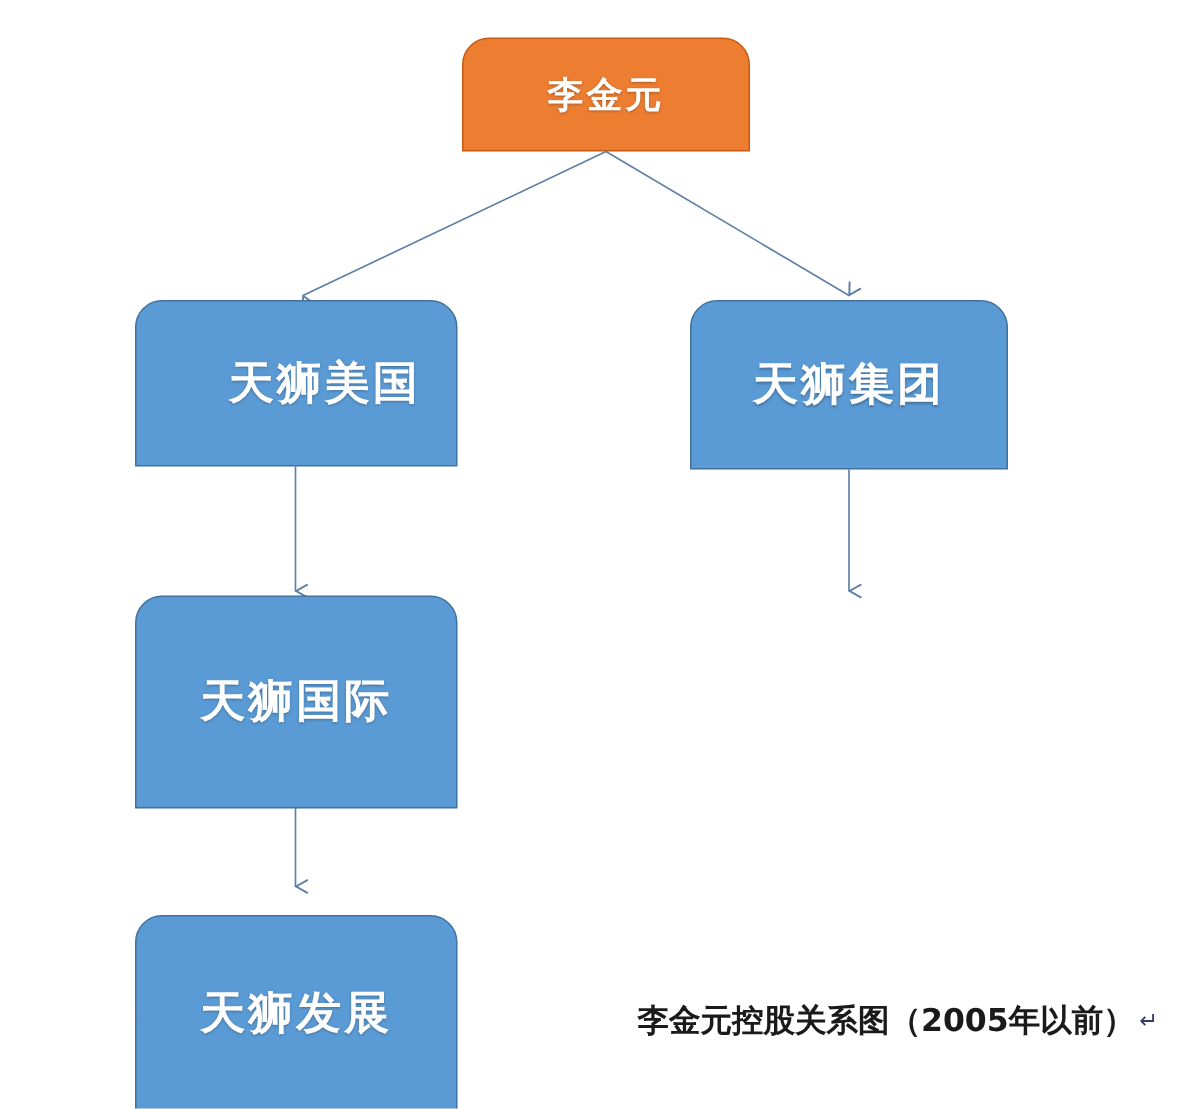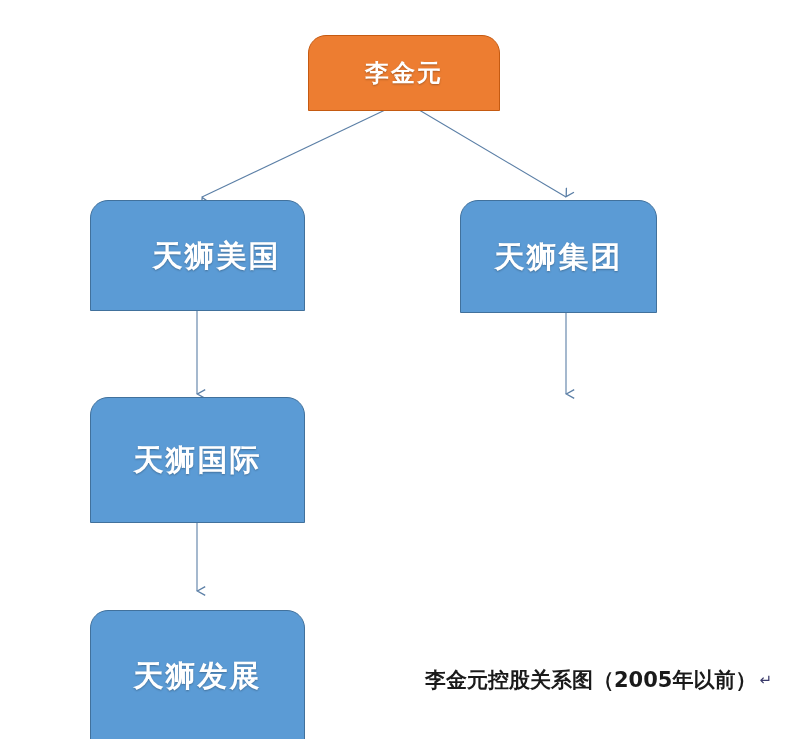--- a/index.html
+++ b/index.html
@@ -43,21 +43,20 @@
     font-weight: bold;
     color: #ffffff;
     letter-spacing: 2px;
     text-shadow: 0 1px 2px rgba(0,0,0,0.28);
     white-space: nowrap;
     line-height: 1;
   }
   .node-root {
     background: #ed7d31;
     border-color: #c55a11;
-    margin-top: 10px;
   }
   .node-root .node-label {
     font-size: 24px;
   }
   .node-blue {
     background: #5b9bd5;
     border-color: #41719c;
   }
   .node-blue .node-label {
     font-size: 30px;
@@ -106,25 +105,25 @@
   </svg>
 
   <div class="node node-root" id="node-root" style="left: 308px; top: 25px; width: 192px; height: 76px;">
     <span class="node-label">李金元</span>
   </div>
 
   <div class="node node-blue" id="node-tianshi-usa" style="left: 90px; top: 200px; width: 215px; height: 111px; padding-left: 38px;">
     <span class="node-label">天狮美国</span>
   </div>
 
-  <div class="node node-blue" id="node-tianshi-group" style="left: 460px; top: 200px; width: 197px; height: 113px;">
+  <div class="node node-blue" id="node-tianshi-group" style="left: 460px; top: 200px; width: 212px; height: 113px;">
     <span class="node-label">天狮集团</span>
   </div>
 
-  <div class="node node-blue" id="node-tianshi-international" style="left: 90px; top: 397px; width: 215px; height: 126px;">
+  <div class="node node-blue" id="node-tianshi-international" style="left: 90px; top: 397px; width: 215px; height: 142px;">
     <span class="node-label">天狮国际</span>
   </div>
 
 
   <div class="node node-blue" id="node-tianshi-development" style="left: 90px; top: 610px; width: 215px; height: 132px;">
     <span class="node-label">天狮发展</span>
   </div>
 
   <div class="caption" id="chart-caption" style="left: 425px; top: 666px;">
     <span>李金元控股关系图（2005年以前）</span><span class="pilcrow">↵</span>

